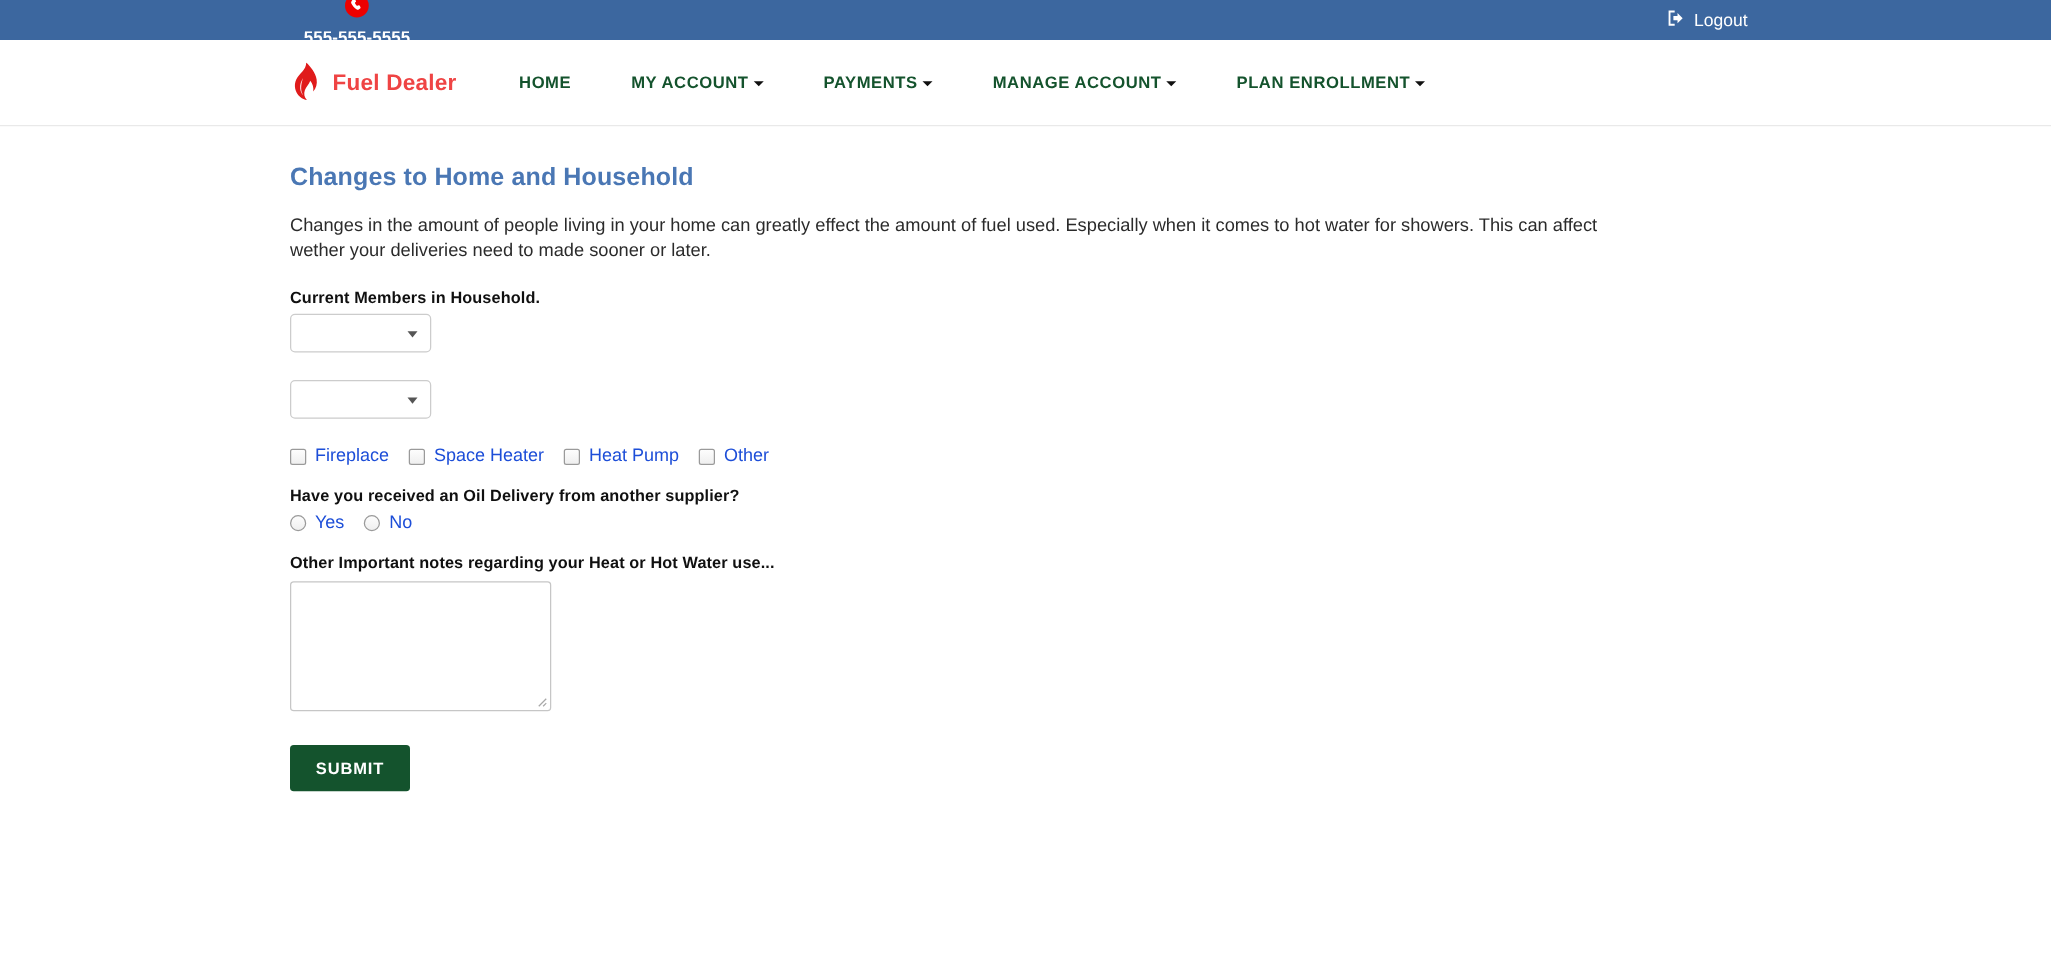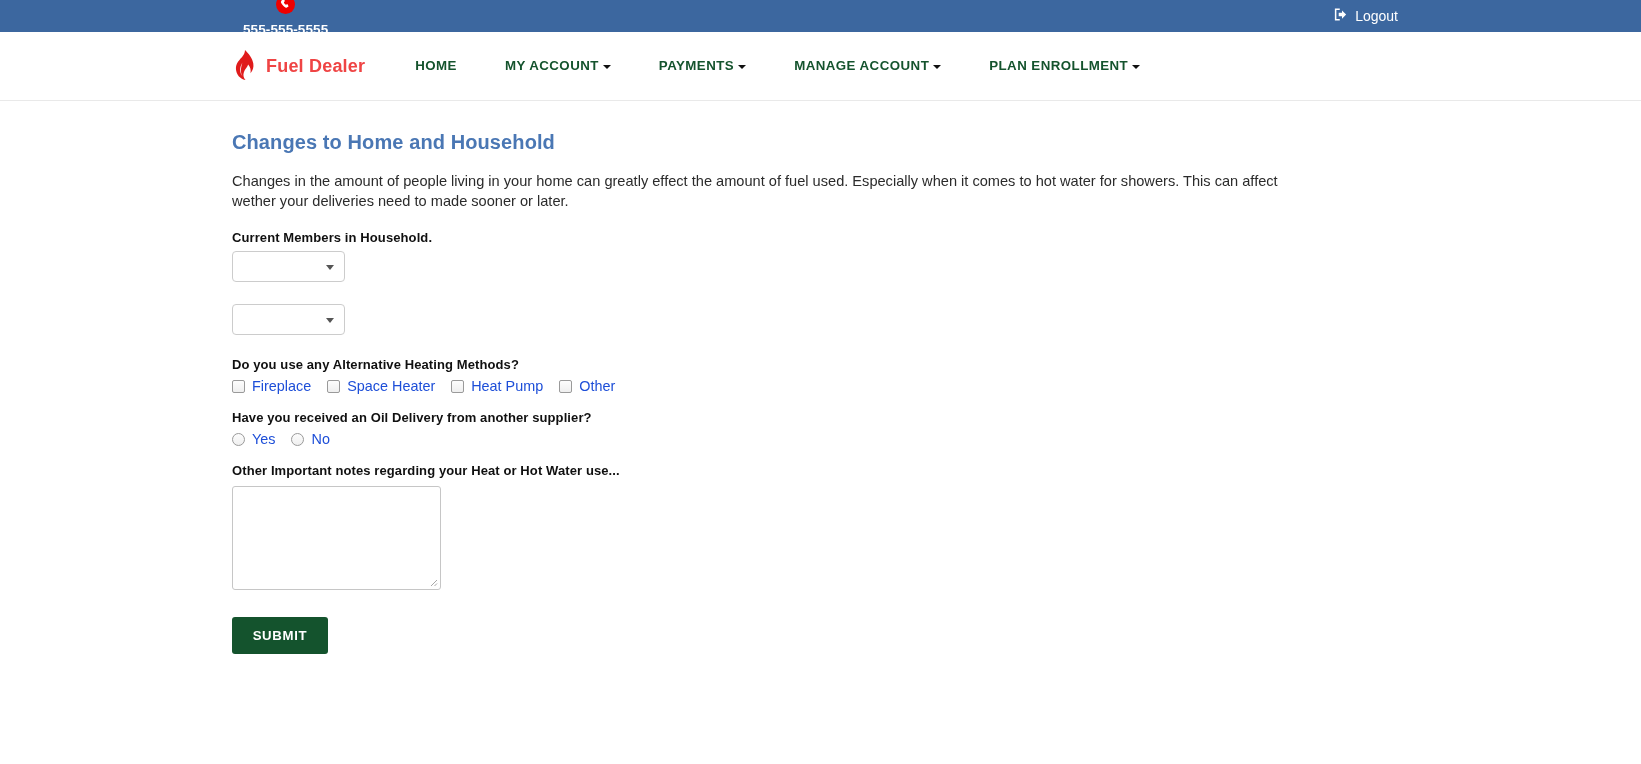--- a/index.html
+++ b/index.html
@@ -282,21 +282,20 @@
 
   <div class="field-label">Current Members in Household.</div>
   <div class="select-box">
     <span class="select-caret"></span>
   </div>
 
   <div class="select-box">
     <span class="select-caret"></span>
   </div>
 
-  <div class="field-label group-gap">Do you use any Alternative Heating Methods?</div>
   <div class="choice-row">
     <label class="choice">
       <span class="cb"></span>
       <span class="choice-label">Fireplace</span>
     </label>
     <label class="choice">
       <span class="cb"></span>
       <span class="choice-label">Space Heater</span>
     </label>
     <label class="choice">

